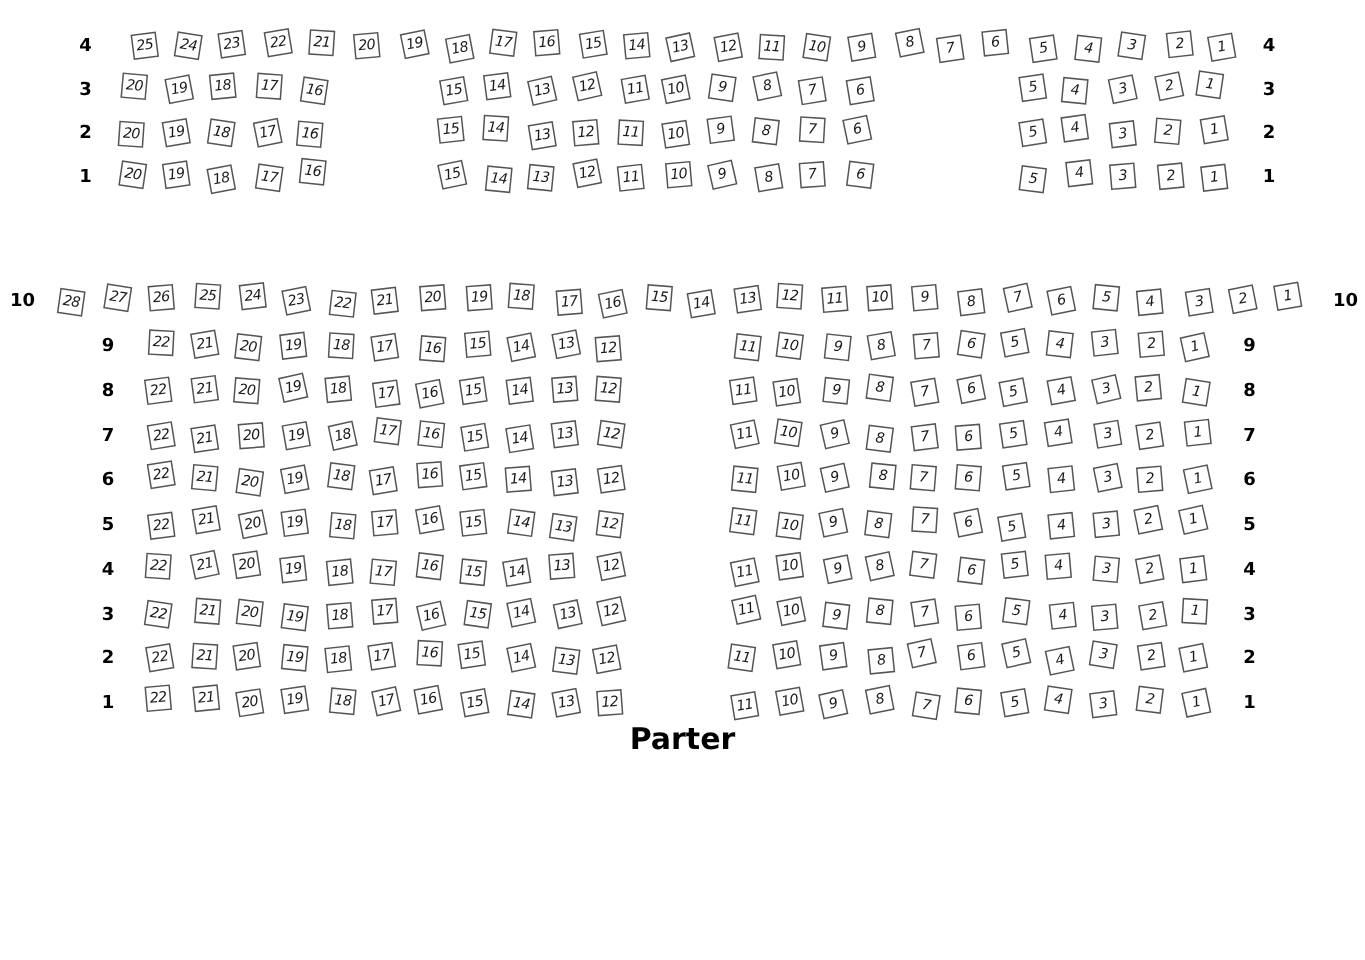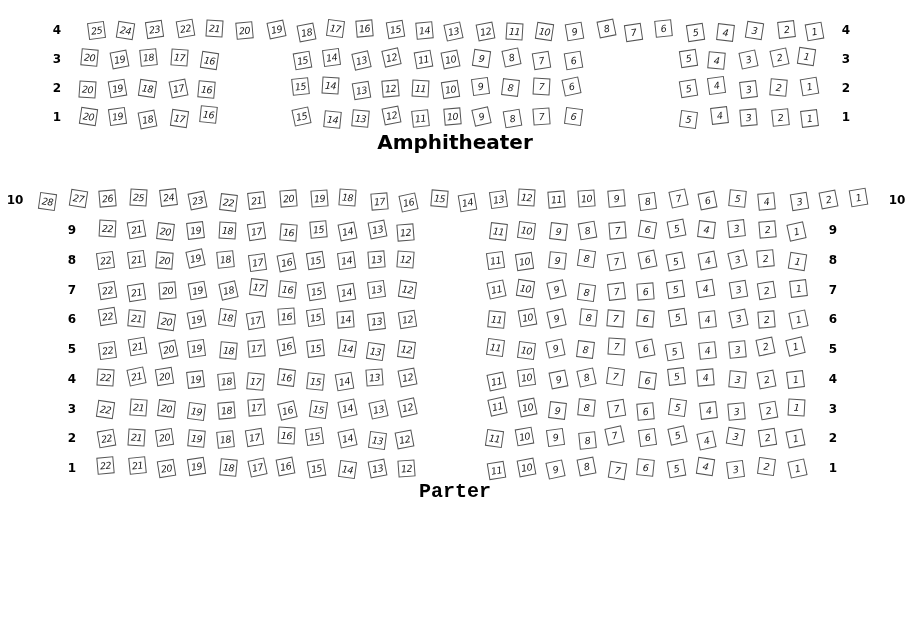--- a/index.html
+++ b/index.html
@@ -51,28 +51,27 @@
     position: absolute;
     left: 0;
     width: 100%;
     text-align: center;
     font-family: "DejaVu Sans", sans-serif;
     font-weight: 600;
     color: #000000;
   }
 
   #amphitheater-label { top: 130px; font-size: 20px; }
-  #parter-label       { top: 480px; font-size: 20px; font-family: Liberation Mono, monospace; }
+  #parter-label       { top: 480px; font-size: 20px; }
   #scene-label        { top: 550px; font-size: 20px; letter-spacing: 1.5px; }
 </style>
 </head>
 <body>
 
 <div id="chart">
-  <div class="section-label" id="amphitheater-label">Amphitheater</div>
   <div class="section-label" id="parter-label">Parter</div>
 <div class="row-label" style="left: 44px; top: 22px;">4</div>
     <div class="row-label" style="left: 833px; top: 22px;">4</div>
     <div class="seat" style="left: 87.8312px; top: 21.5026px; transform: rotate(-7.4deg); border-color: rgb(85, 85, 85); background: rgb(255, 255, 255);">
       <span class="seat-num">25</span>
     </div>
     <div class="seat" style="left: 116.787px; top: 22.1211px; transform: rotate(8.9deg); border-color: rgb(85, 85, 85); background: rgb(255, 255, 255);">
       <span class="seat-num">24</span>
     </div>
     <div class="seat" style="left: 146.177px; top: 21.1938px; transform: rotate(-8.2deg); border-color: rgb(85, 85, 85); background: rgb(255, 255, 255);">

